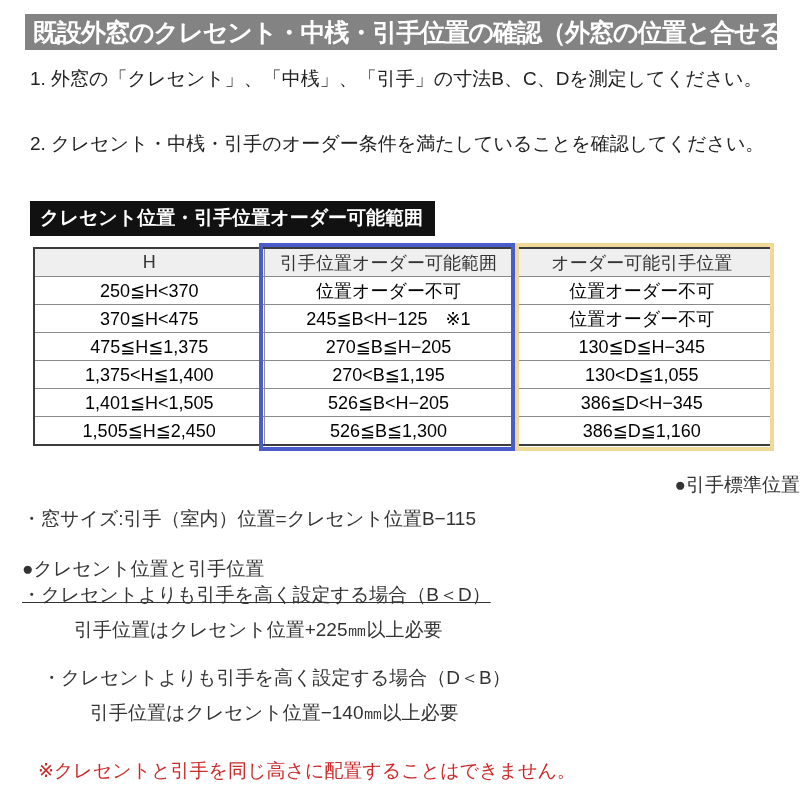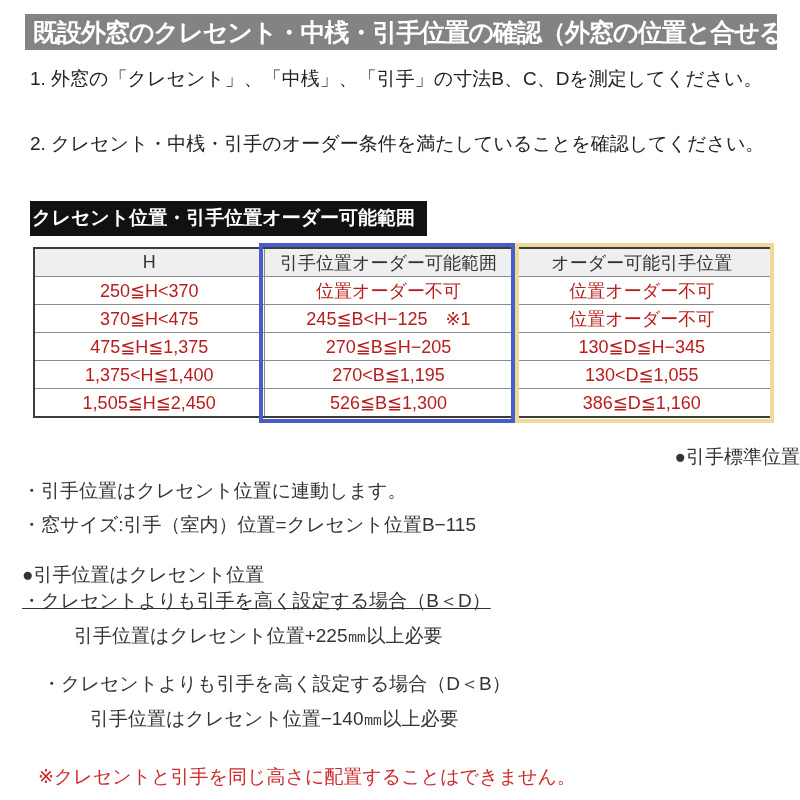--- a/index.html
+++ b/index.html
@@ -21,36 +21,36 @@
     margin:16px 0 0 30px;
     font-size:19px;color:#222;
     white-space:nowrap;
   }
   .instruction + .instruction{margin-top:39px;}
   .section-label{
     display:inline-block;
     margin:44px 8px 0 30px;
     background:#111111;color:#ffffff;
     font-size:19px;font-weight:bold;
-    padding:4px 12px 5px 2px;
+    padding:4px 12px 5px 10px;
     white-space:nowrap;
   }
   .table-wrap{
     position:relative;
     margin:11px 0 0 33px;
     width:737px;
   }
   table.order-table{
     border-collapse:collapse;
     width:737px;table-layout:fixed;
   }
   table.order-table td,table.order-table th{
     border:1px solid #8a8a8a;
     height:27px;text-align:center;vertical-align:middle;
-    font-size:18px;font-weight:normal;color:#b91c1c;
+    font-size:18px;font-weight:normal;color:#000000;
     padding:0;white-space:nowrap;overflow:hidden;
   }
   table.order-table{border:2px solid #3c3c3c;}
   table.order-table tr.head th{background:#efefef;color:#333;}
   .col-overlay{
     position:absolute;top:-4px;height:calc(100% + 9px);
     box-sizing:border-box;pointer-events:none;
   }
   .overlay-crescent{left:226px;width:256px;border:4px solid #4a5cc9;}
   .overlay-handle{left:482px;width:259px;border:4px solid #f0d896;}
@@ -104,36 +104,40 @@
       <td>475≦H≦1,375</td>
       <td>270≦B≦H−205</td>
       <td>130≦D≦H−345</td>
     </tr>
     <tr>
       <td>1,375&lt;H≦1,400</td>
       <td>270&lt;B≦1,195</td>
       <td>130&lt;D≦1,055</td>
     </tr>
     <tr>
+      <td>1,401≦H&lt;1,505</td>
+      <td>526≦B&lt;H−205</td>
+      <td>386≦D&lt;H−345</td>
+    </tr>
+    <tr>
       <td>1,505≦H≦2,450</td>
       <td>526≦B≦1,300</td>
       <td>386≦D≦1,160</td>
     </tr>
   </tbody>
     </table>
   <div class="col-overlay overlay-crescent"></div>
   <div class="col-overlay overlay-handle"></div>
 </div>
 
 <div class="notes">
   <div class="note-heading">●引手標準位置</div>
-  <div class="note-line">・引手位置はクレセント位置に連動します。</div>
   <div class="note-line">・窓サイズ:引手（室内）位置=クレセント位置B−115</div>
 
-  <div class="note-heading2">●引手位置はクレセント位置</div>
+  <div class="note-heading2">●クレセント位置と引手位置</div>
   <div class="case-line">・クレセントよりも引手を高く設定する場合（B＜D）</div>
   <div class="case-detail">引手位置はクレセント位置+225㎜以上必要</div>
   <div class="case-line2">・クレセントよりも引手を高く設定する場合（D＜B）</div>
   <div class="case-detail2">引手位置はクレセント位置−140㎜以上必要</div>
 </div>
 
 <div class="warnings">
   <div class="warning-line">※クレセントと引手を同じ高さに配置することはできません。</div>
 
 </div>

